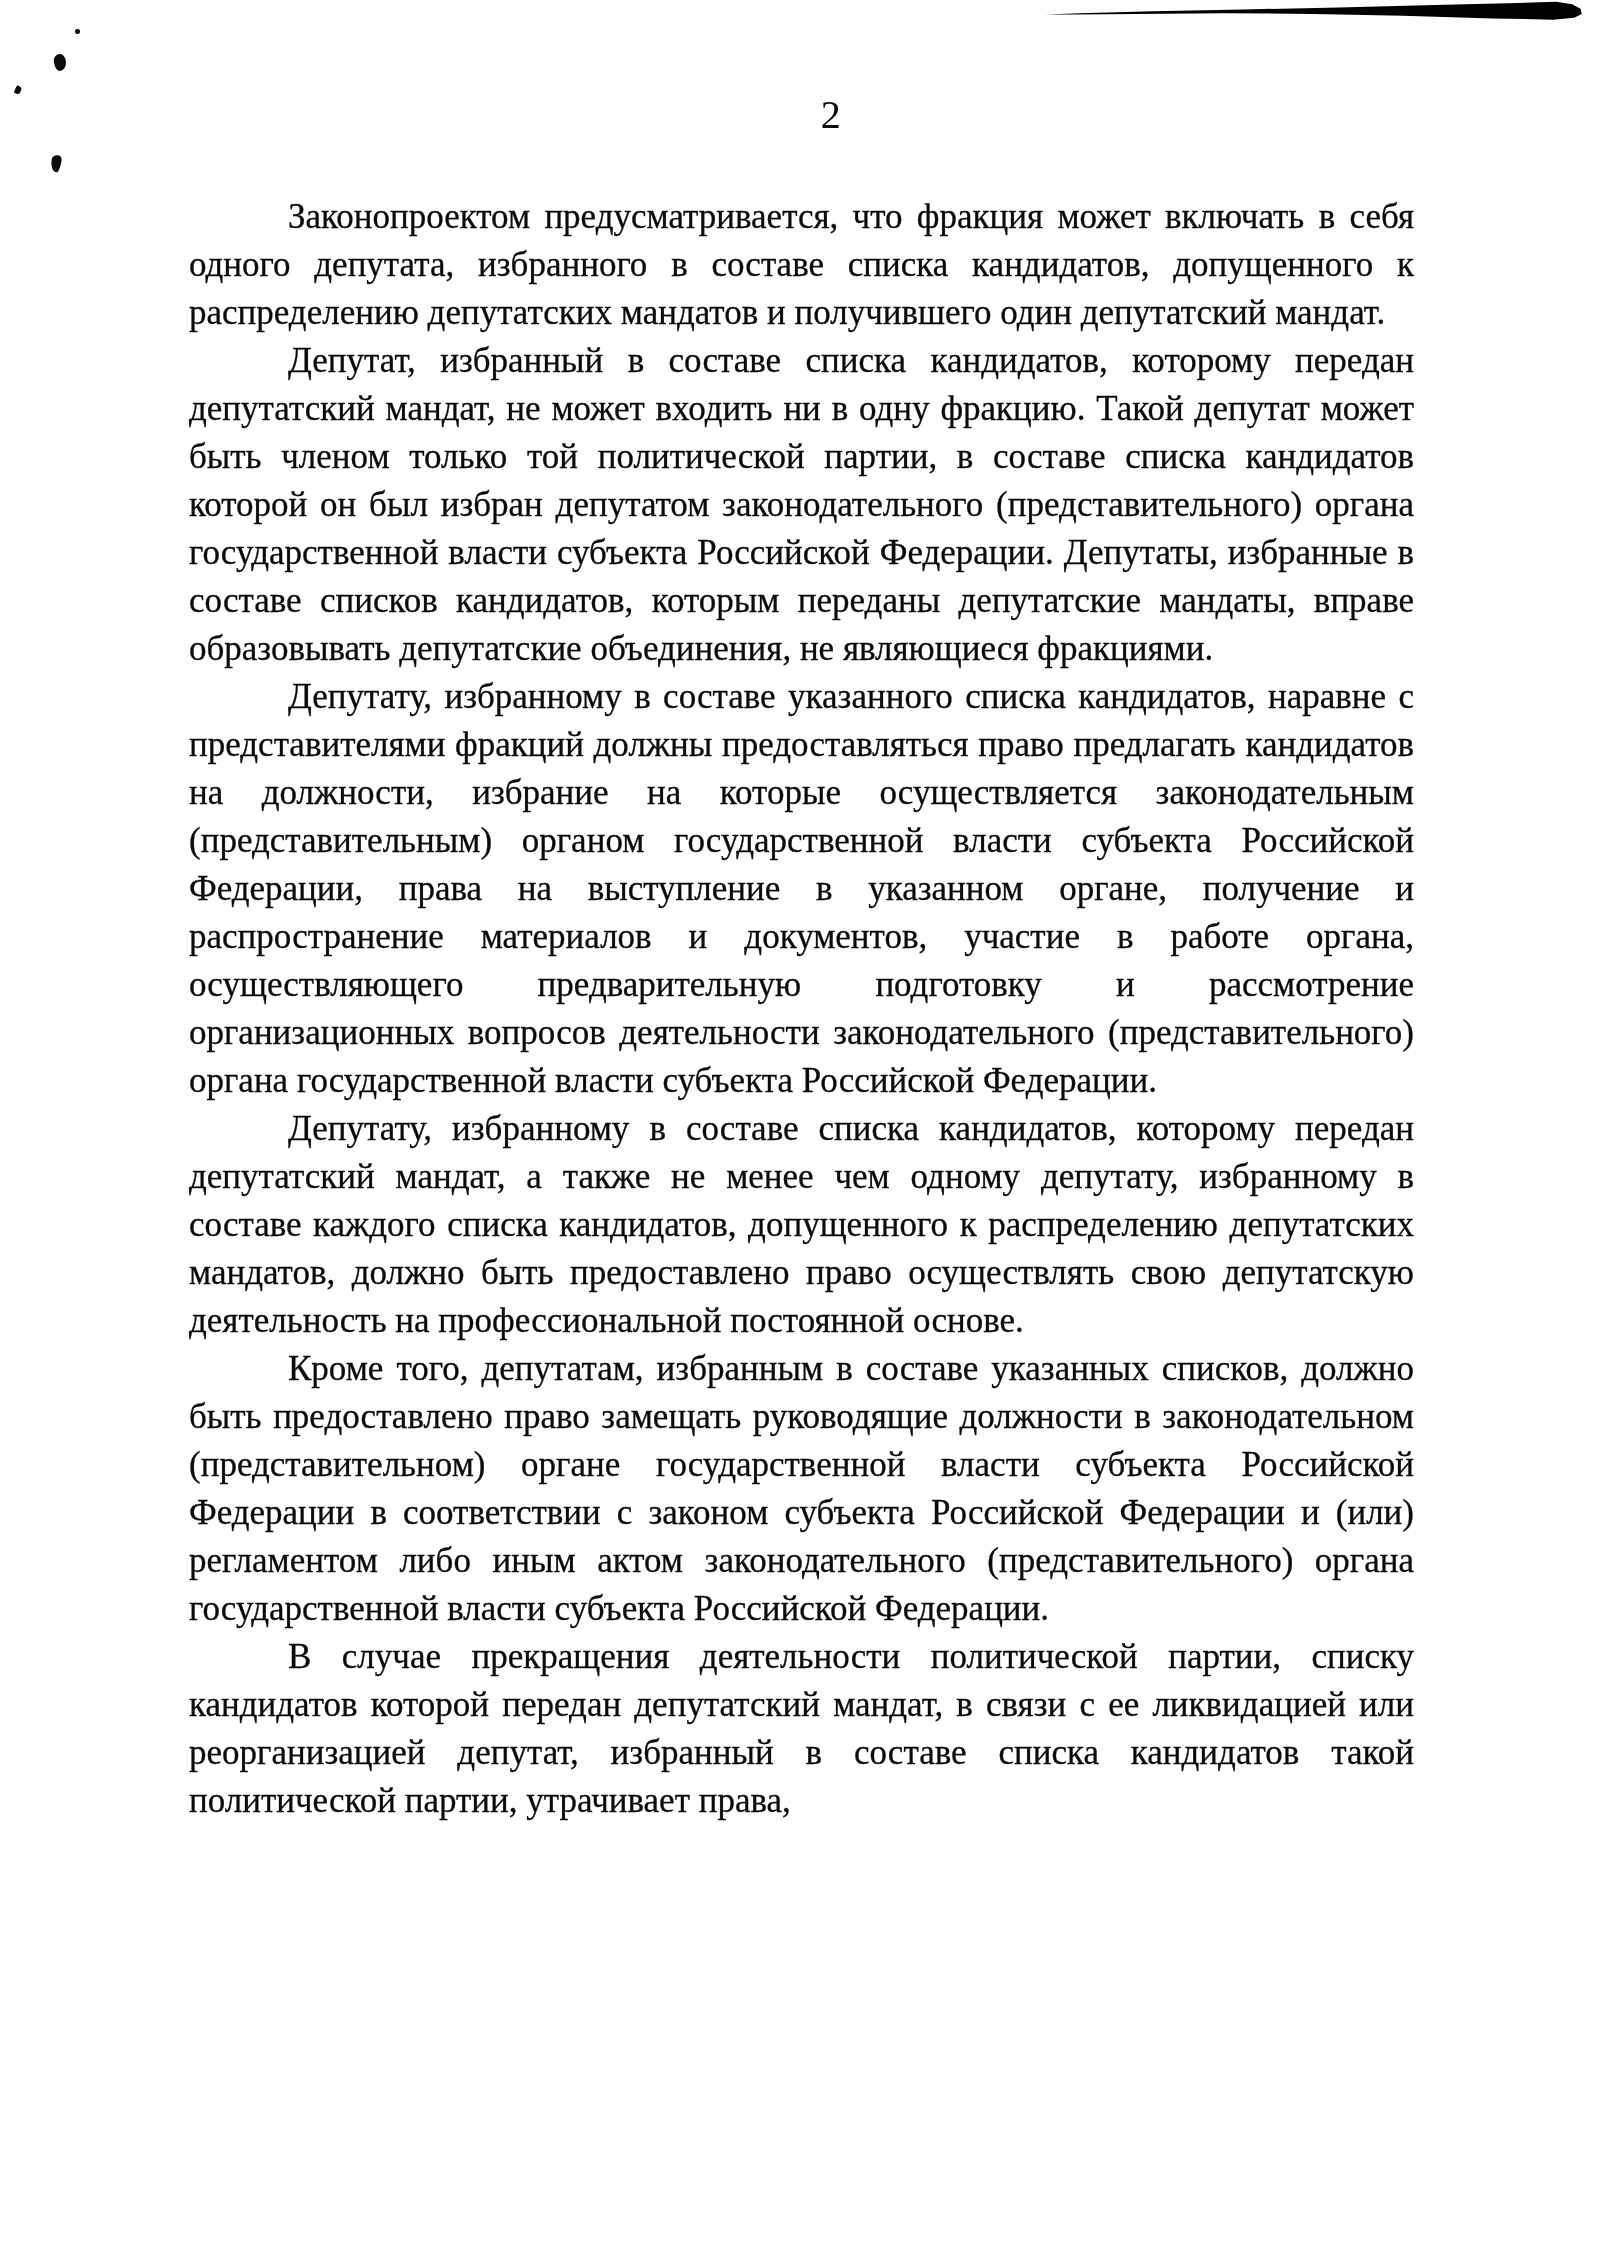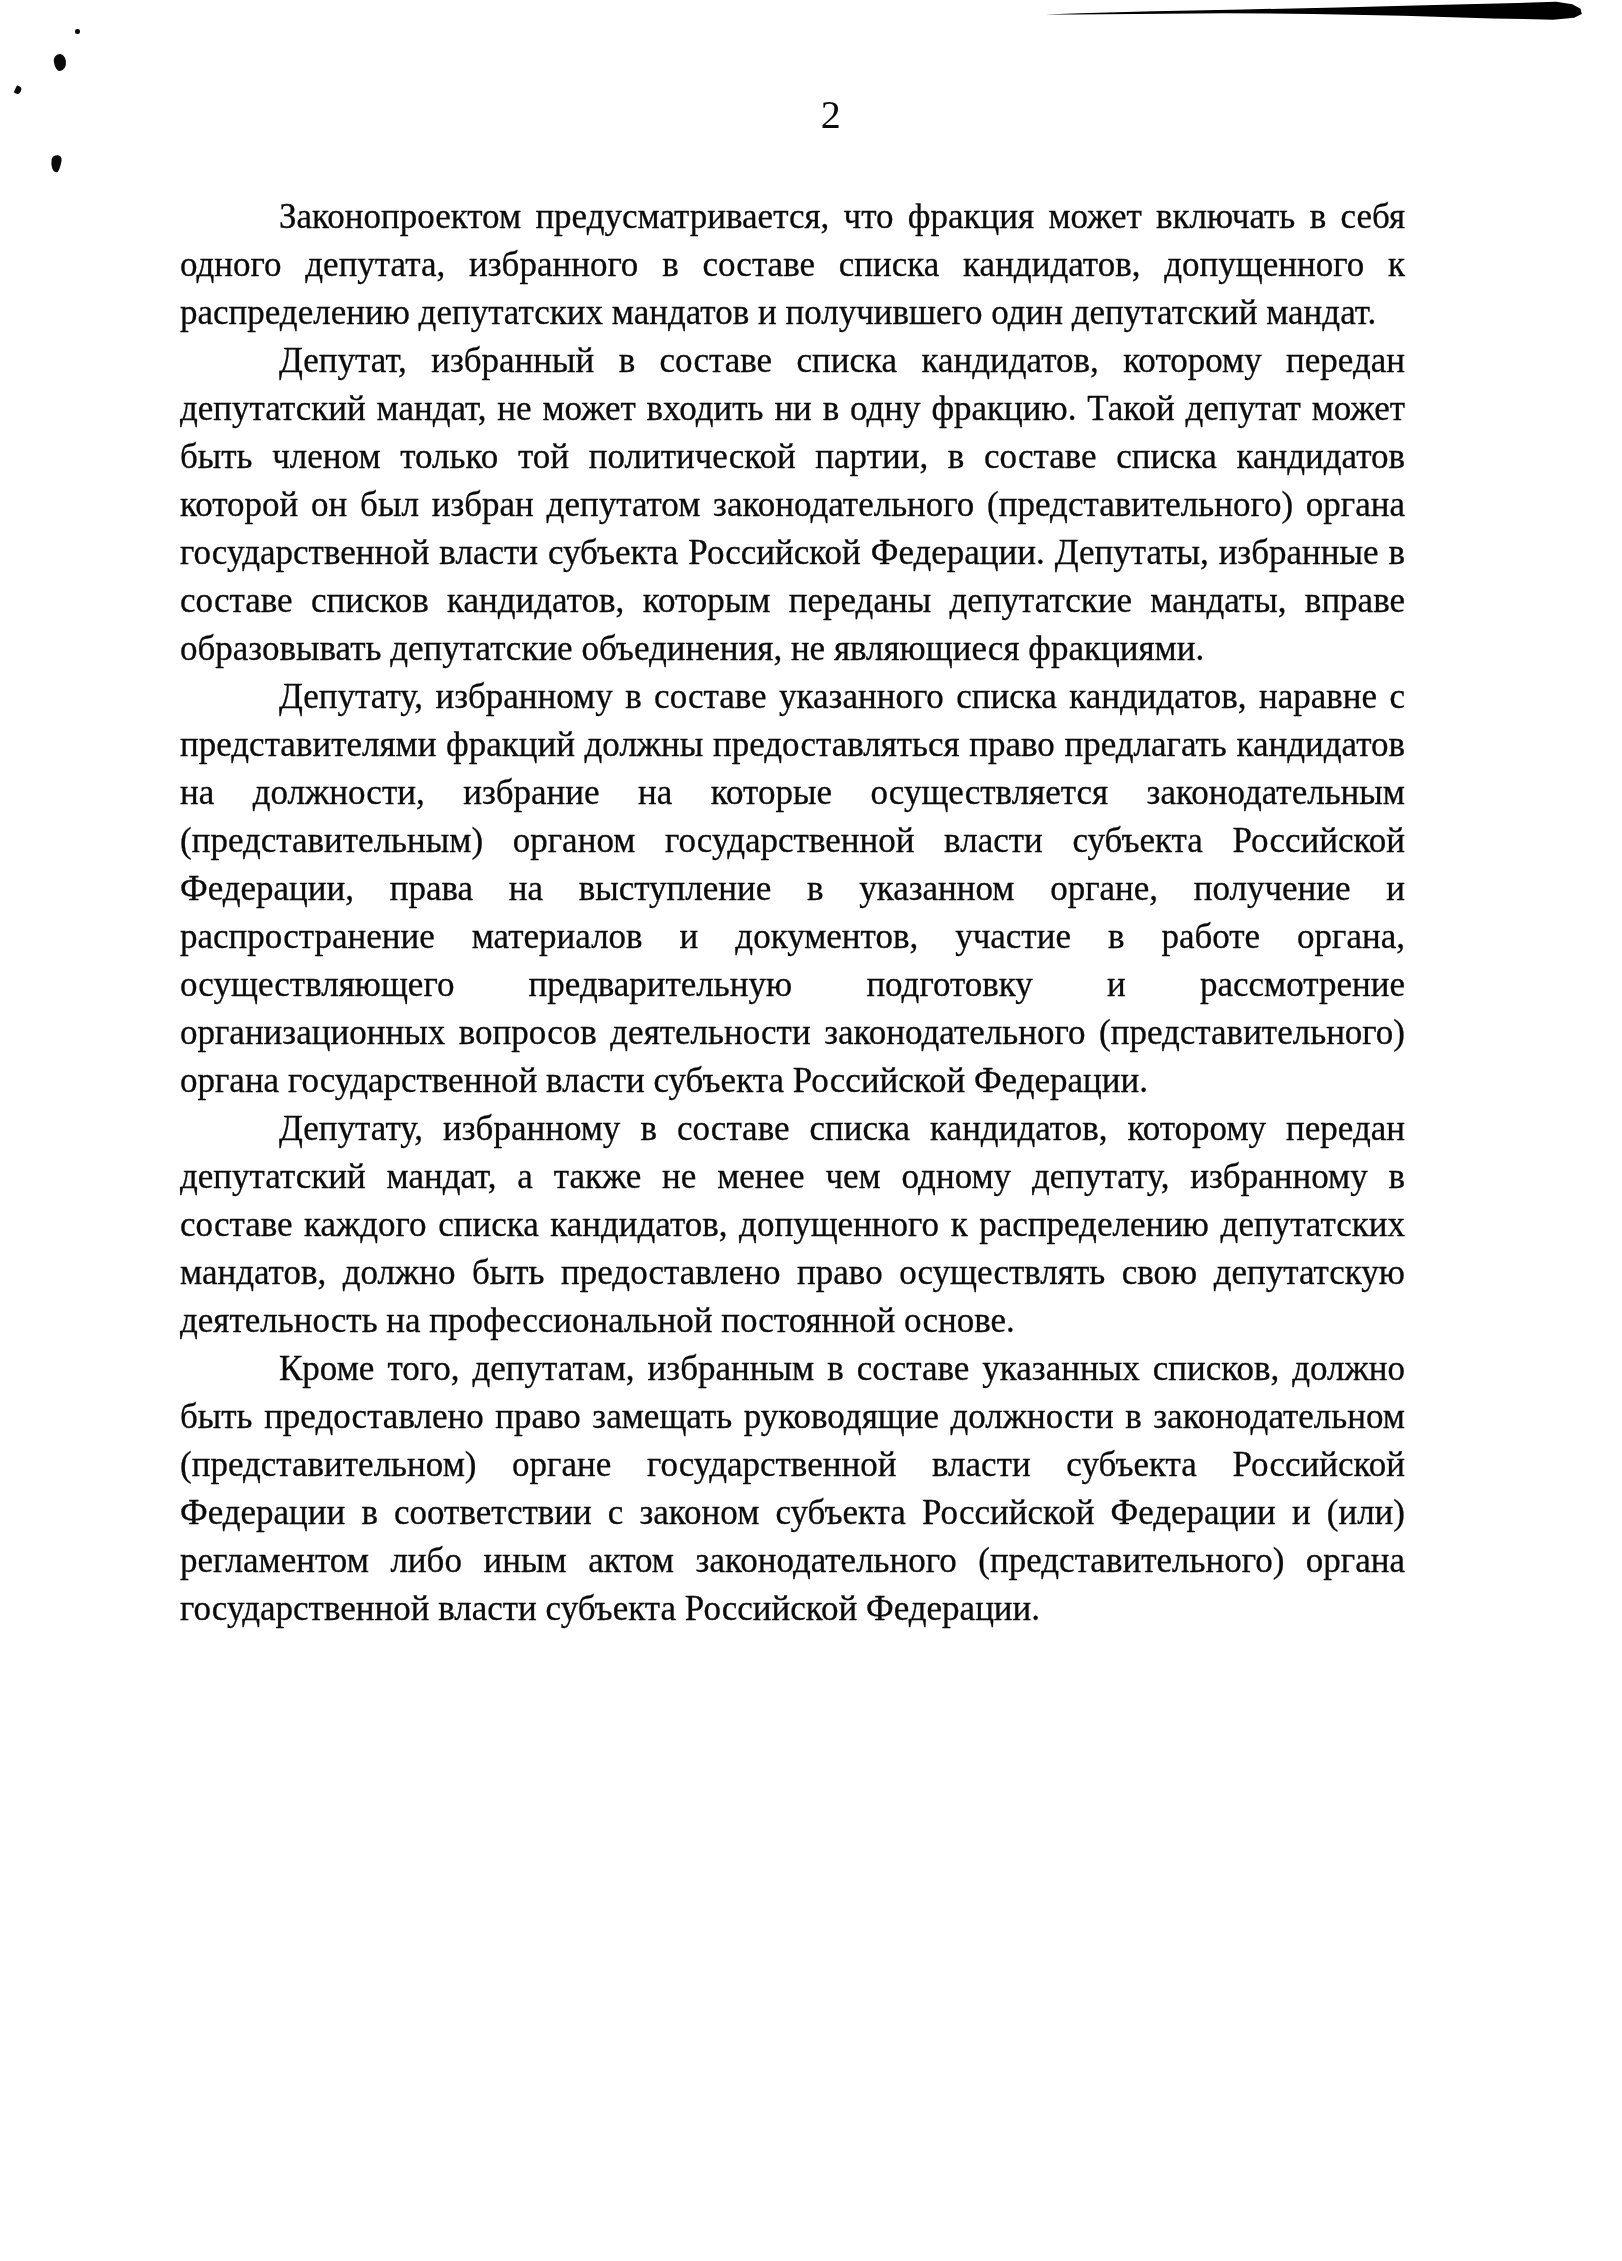--- a/index.html
+++ b/index.html
@@ -39,21 +39,21 @@
     left: 0;
     top: 95px;
     width: 1662px;
     text-align: center;
     font-size: 40px;
     line-height: 40px;
     letter-spacing: 0.6px;
   }
   .doc-body {
     position: absolute;
-    left: 180px;
+    left: 189px;
     top: 193px;
     width: 1225px;
     font-size: 35px;
     line-height: 48px;
     text-align: justify;
     text-align-last: left;
     -webkit-text-stroke: 0.3px #0b0b0b;
   }
   .doc-body p {
     margin: 0;
@@ -76,16 +76,17 @@
   <div class="ink ink-blob-2"></div>
 
   <div class="page-number">2</div>
 
   <main class="doc-body">
     <p>Законопроектом предусматривается, что фракция может включать в себя одного депутата, избранного в составе списка кандидатов, допущенного к распределению депутатских мандатов и получившего один депутатский мандат.</p>
     <p>Депутат, избранный в составе списка кандидатов, которому передан депутатский мандат, не может входить ни в одну фракцию. Такой депутат может быть членом только той политической партии, в составе списка кандидатов которой он был избран депутатом законодательного (представительного) органа государственной власти субъекта Российской Федерации. Депутаты, избранные в составе списков кандидатов, которым переданы депутатские мандаты, вправе образовывать депутатские объединения, не являющиеся фракциями.</p>
     <p>Депутату, избранному в составе указанного списка кандидатов, наравне с представителями фракций должны предоставляться право предлагать кандидатов на должности, избрание на которые осуществляется законодательным (представительным) органом государственной власти субъекта Российской Федерации, права на выступление в указанном органе, получение и распространение материалов и документов, участие в работе органа, осуществляющего предварительную подготовку и рассмотрение организационных вопросов деятельности законодательного (представительного) органа государственной власти субъекта Российской Федерации.</p>
     <p>Депутату, избранному в составе списка кандидатов, которому передан депутатский мандат, а также не менее чем одному депутату, избранному в составе каждого списка кандидатов, допущенного к распределению депутатских мандатов, должно быть предоставлено право осуществлять свою депутатскую деятельность на профессиональной постоянной основе.</p>
     <p>Кроме того, депутатам, избранным в составе указанных списков, должно быть предоставлено право замещать руководящие должности в законодательном (представительном) органе государственной власти субъекта Российской Федерации в соответствии с законом субъекта Российской Федерации и (или) регламентом либо иным актом законодательного (представительного) органа государственной власти субъекта Российской Федерации.</p>
+    <p>В случае прекращения деятельности политической партии, списку кандидатов которой передан депутатский мандат, в связи с ее ликвидацией или реорганизацией депутат, избранный в составе списка кандидатов такой политической партии, утрачивает права,</p>
   </main>
 
 </div>
 
 
 </body></html>

